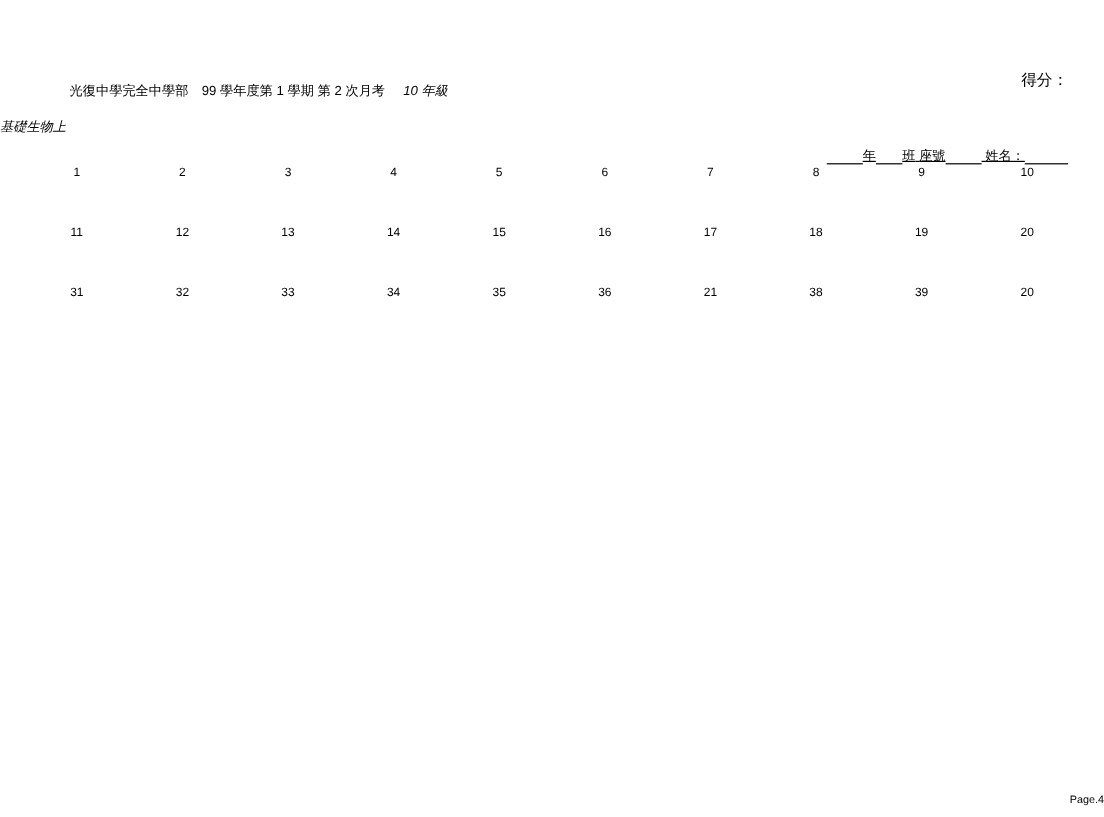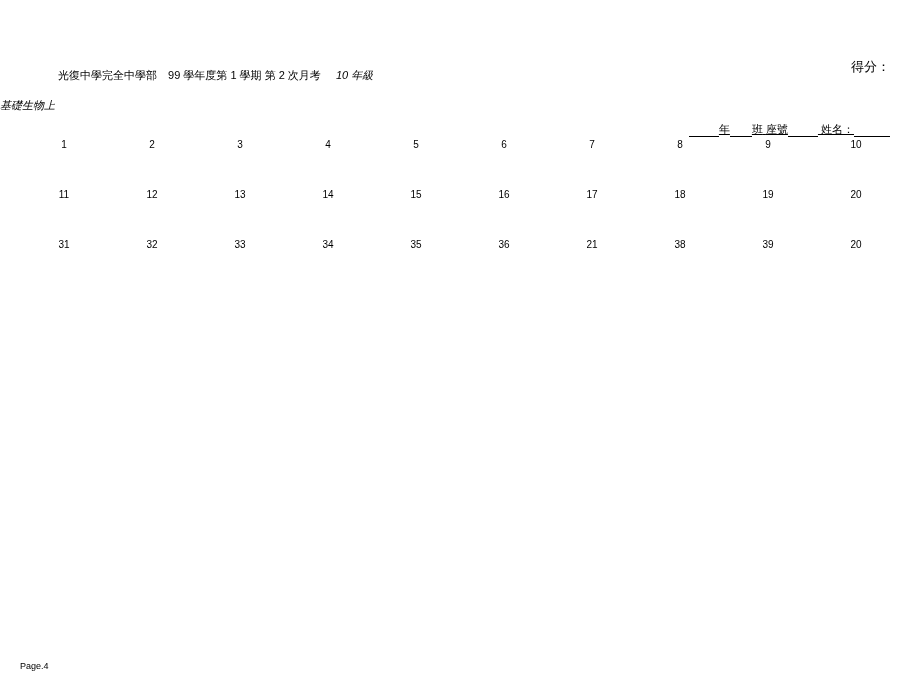--- a/index.html
+++ b/index.html
@@ -78,21 +78,21 @@
     .grid-cell {
       flex: 1;
       text-align: center;
       font-size: 10px;
     }
     .page-footer {
       position: absolute;
       bottom: 10px;
       left: 0;
       width: 100%;
-      text-align: left;
+      text-align: right;
       font-size: 9px;
       padding-left: 20px;
     }
   </style>
 </head>
 <body>
 
 <div class="score-label">得分：</div>
 
 <div class="header-line">

